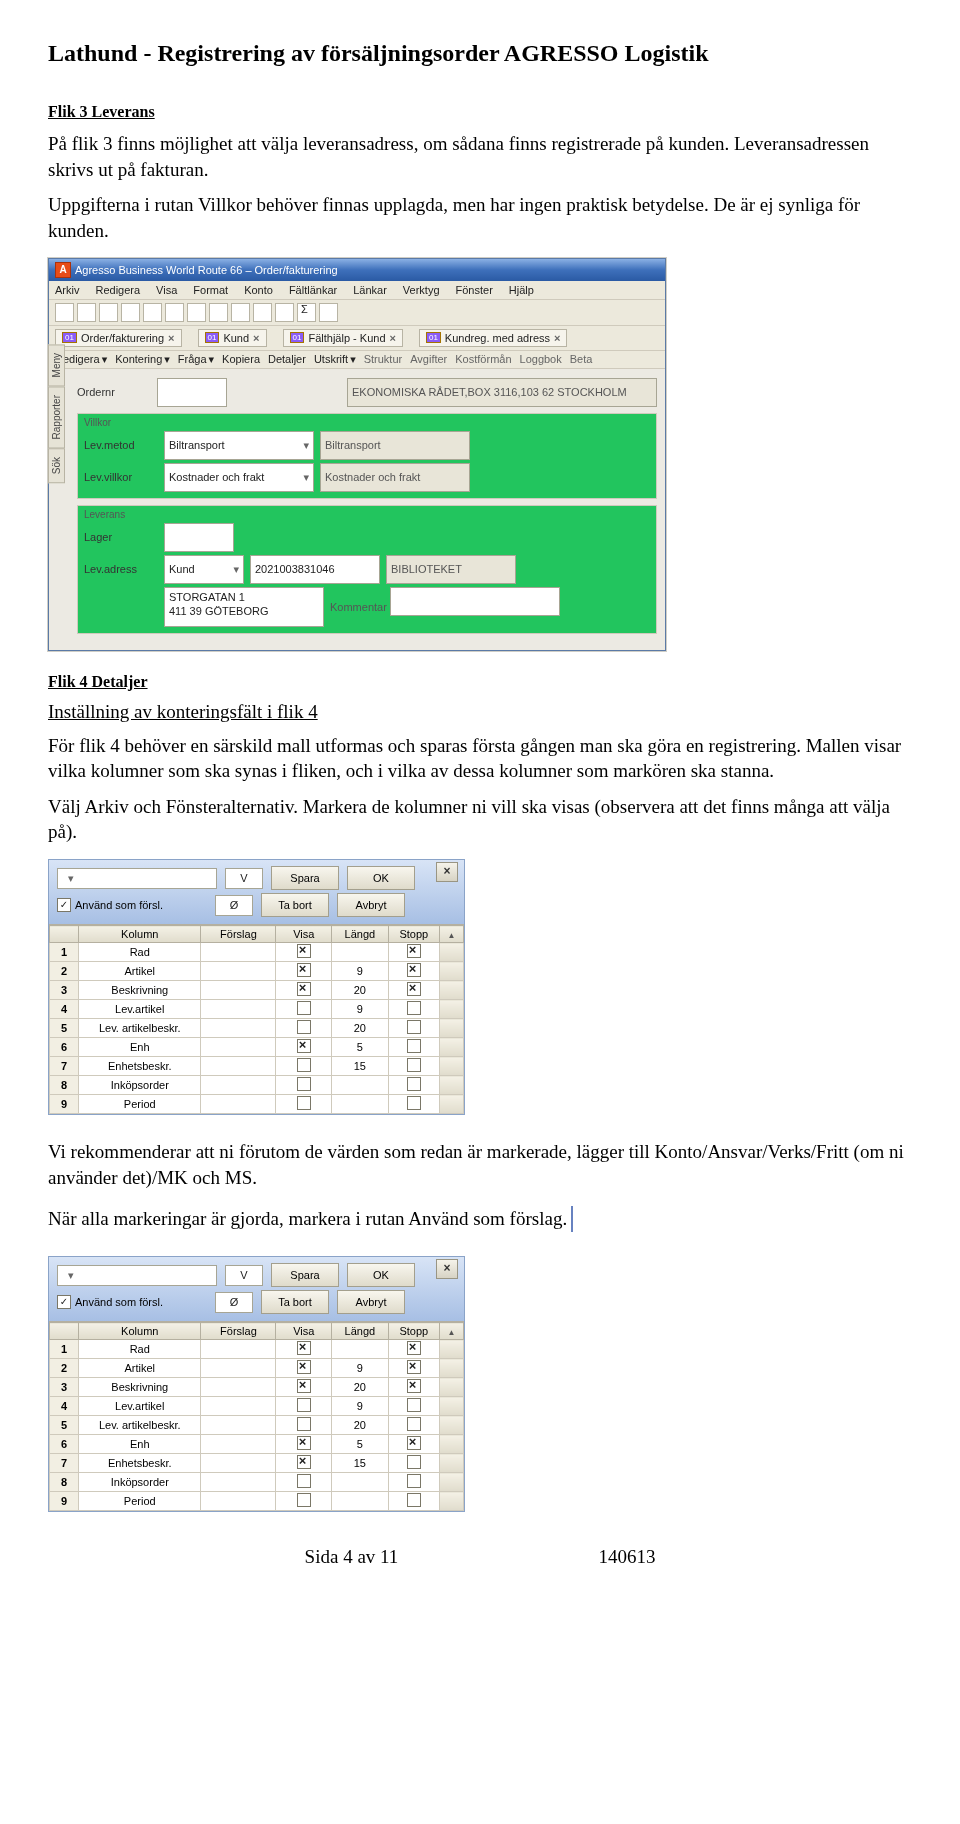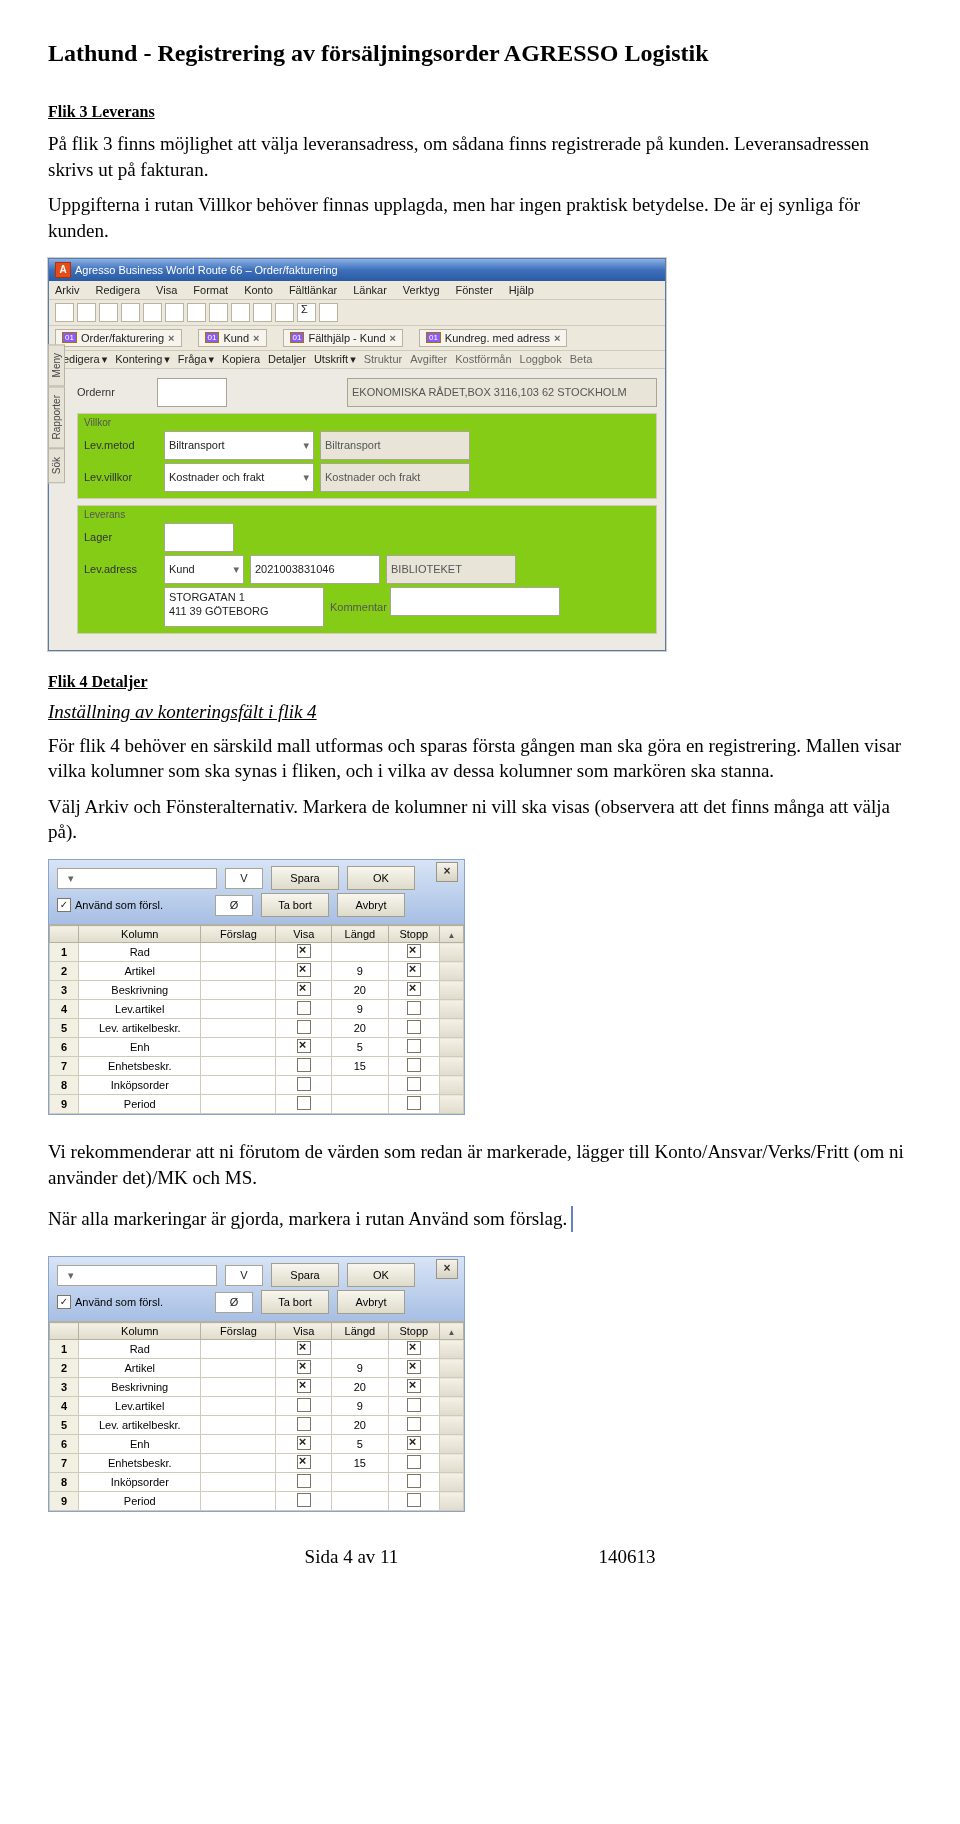--- a/index.html
+++ b/index.html
@@ -21,21 +21,20 @@
     font-size: 16px;
     font-weight: bold;
     text-decoration: underline;
     margin: 18px 0 10px 0;
   }
   h3.subsection {
     font-size: 19px;
     font-weight: normal;
     text-decoration: underline;
     margin: 10px 0 10px 0;
-    font-style: italic;
   }
   p { margin: 6px 0 10px 0; line-height: 1.35; }
   .footer {
     margin-top: 34px;
     font-size: 19px;
     display: flex;
     gap: 200px;
     justify-content: center;
   }
 
@@ -132,21 +131,21 @@
     border: 1px solid #b8b4a4;
     padding: 1px 6px;
     font-size: 11px;
   }
   .tabsrow2 .ftab.sel { background: #fff; }
   .formarea {
     padding: 6px 8px 10px 28px;
     position: relative;
   }
   .grp {
-    background: #84cc16;
+    background: #22c55e;
     border: 1px solid #cfcabc;
     margin-bottom: 6px;
     padding: 3px 6px 6px 6px;
   }
   .grpname { font-size: 10px; color: #555; margin-bottom: 2px; }
   .frow { display: flex; align-items: center; gap: 6px; margin-top: 3px; }
   .flab { width: 74px; font-size: 11px; color: #333; }
   .finput {
     background: #fff;
     border: 1px solid #a7a594;

